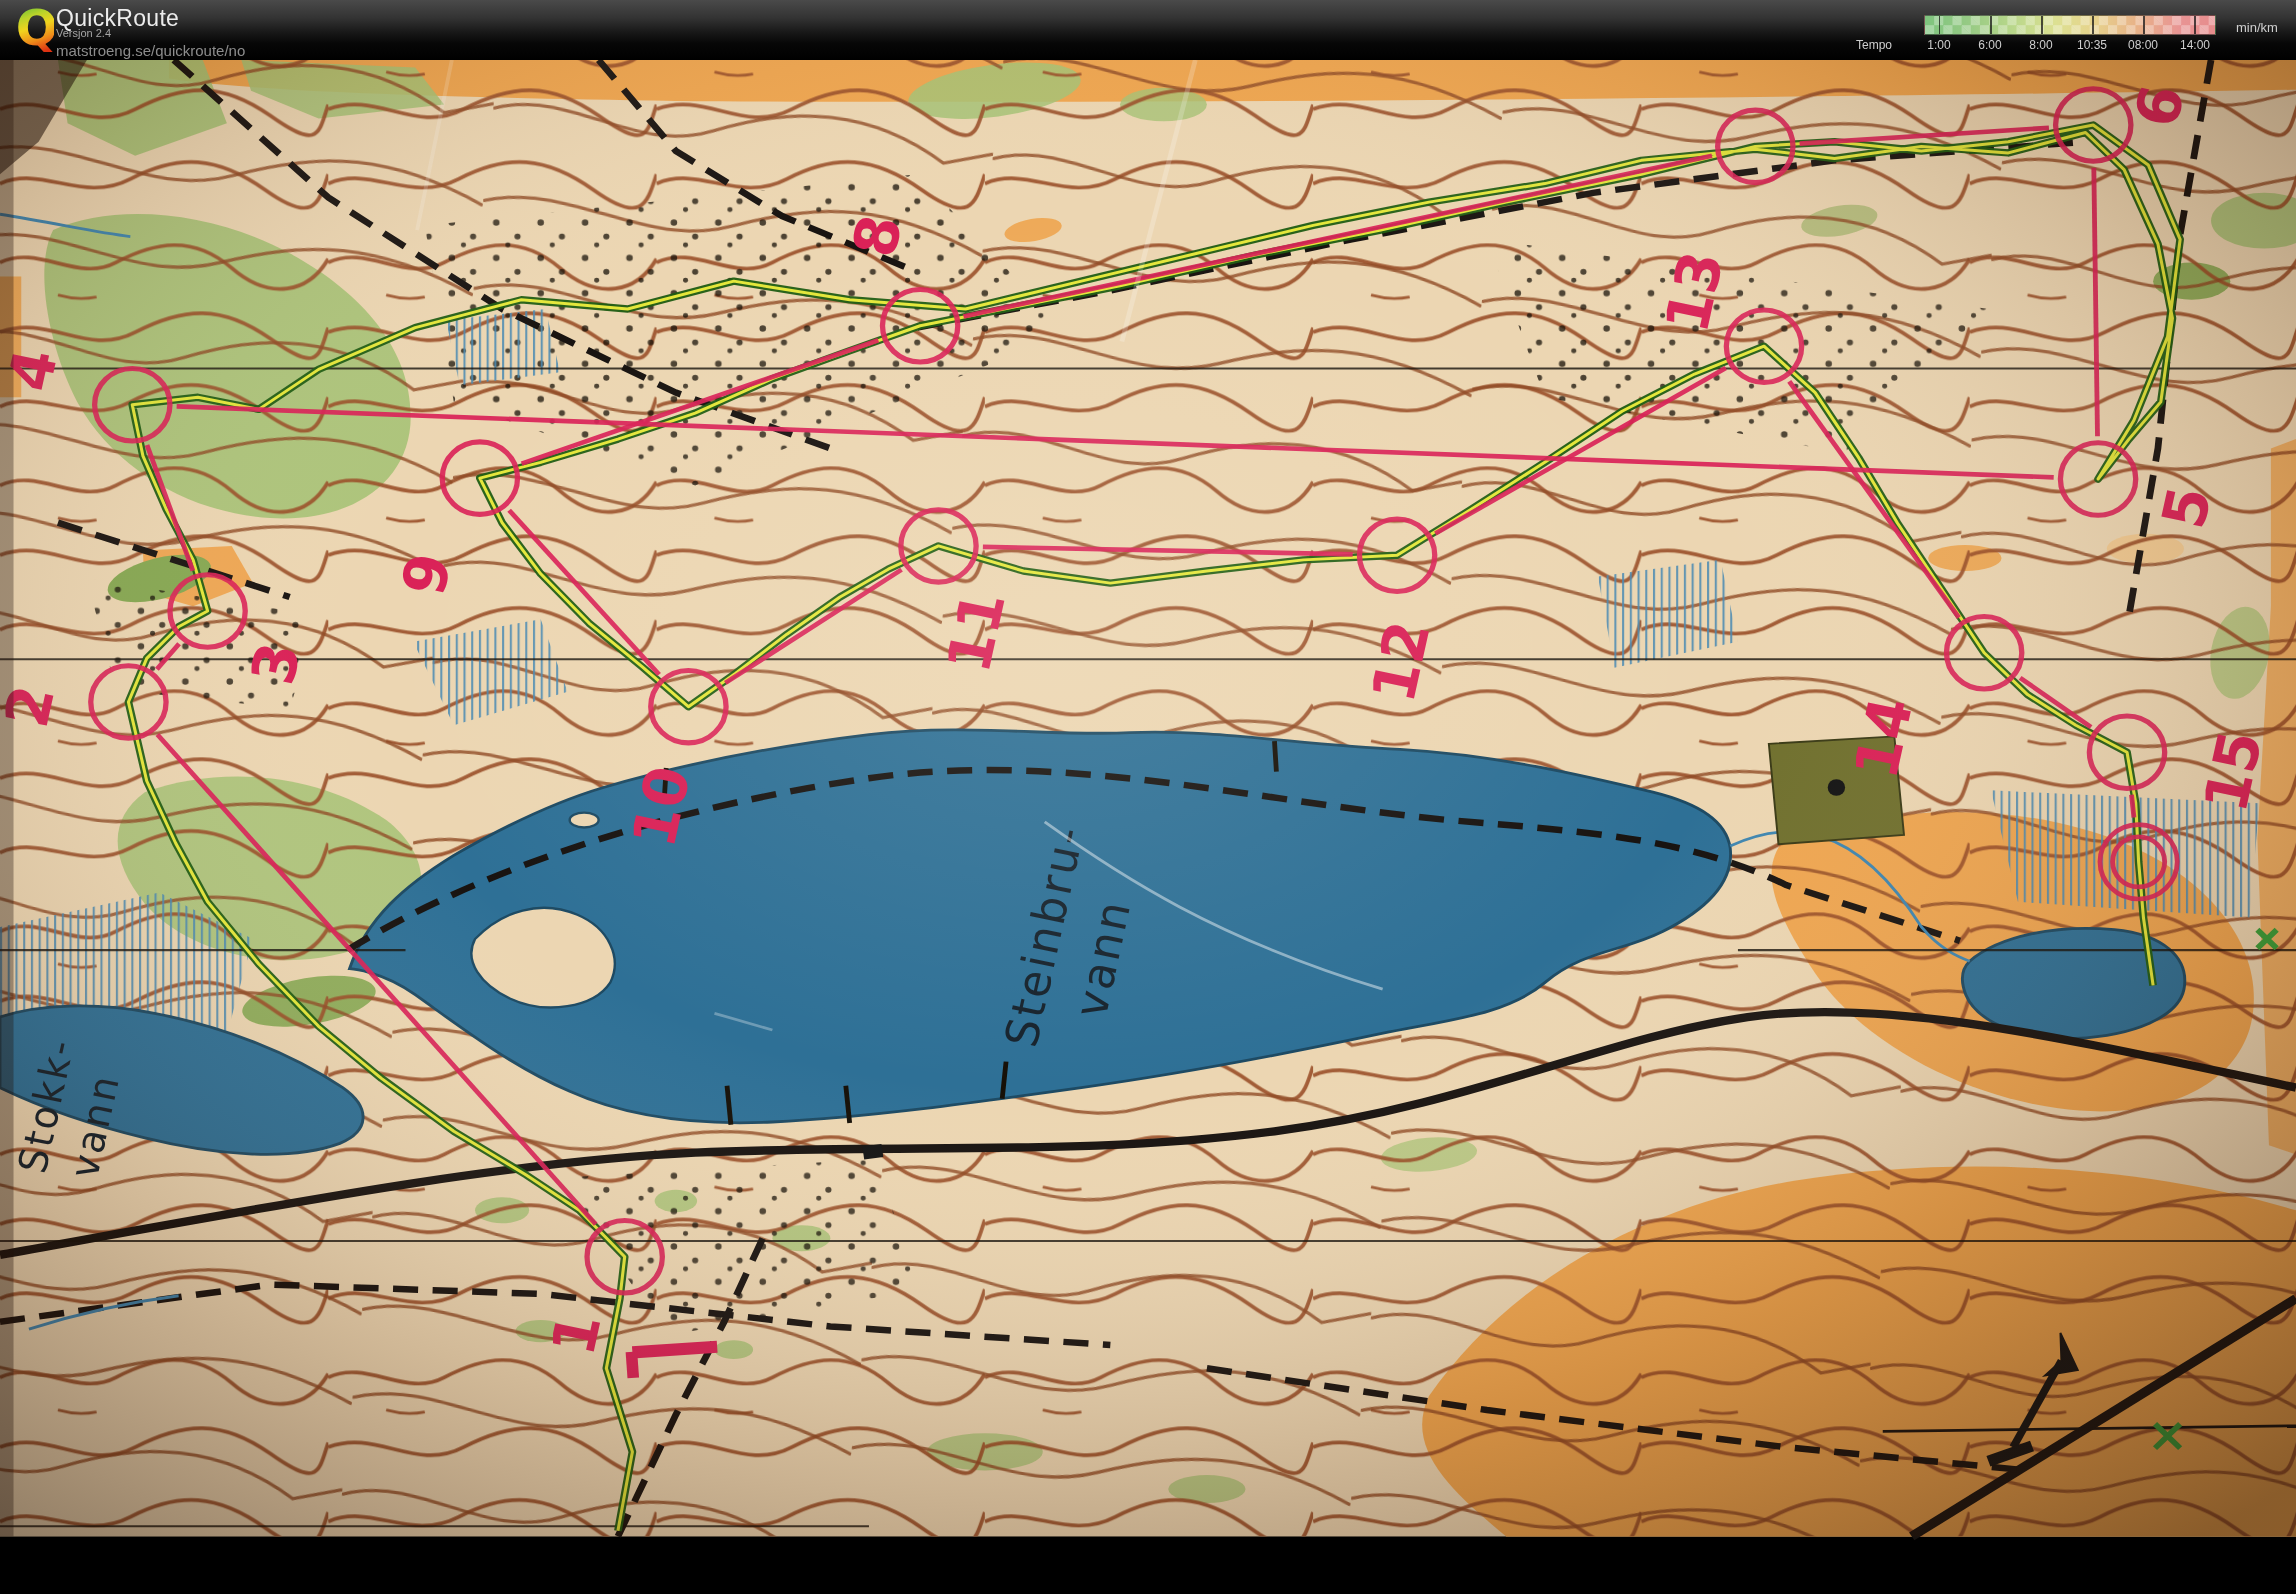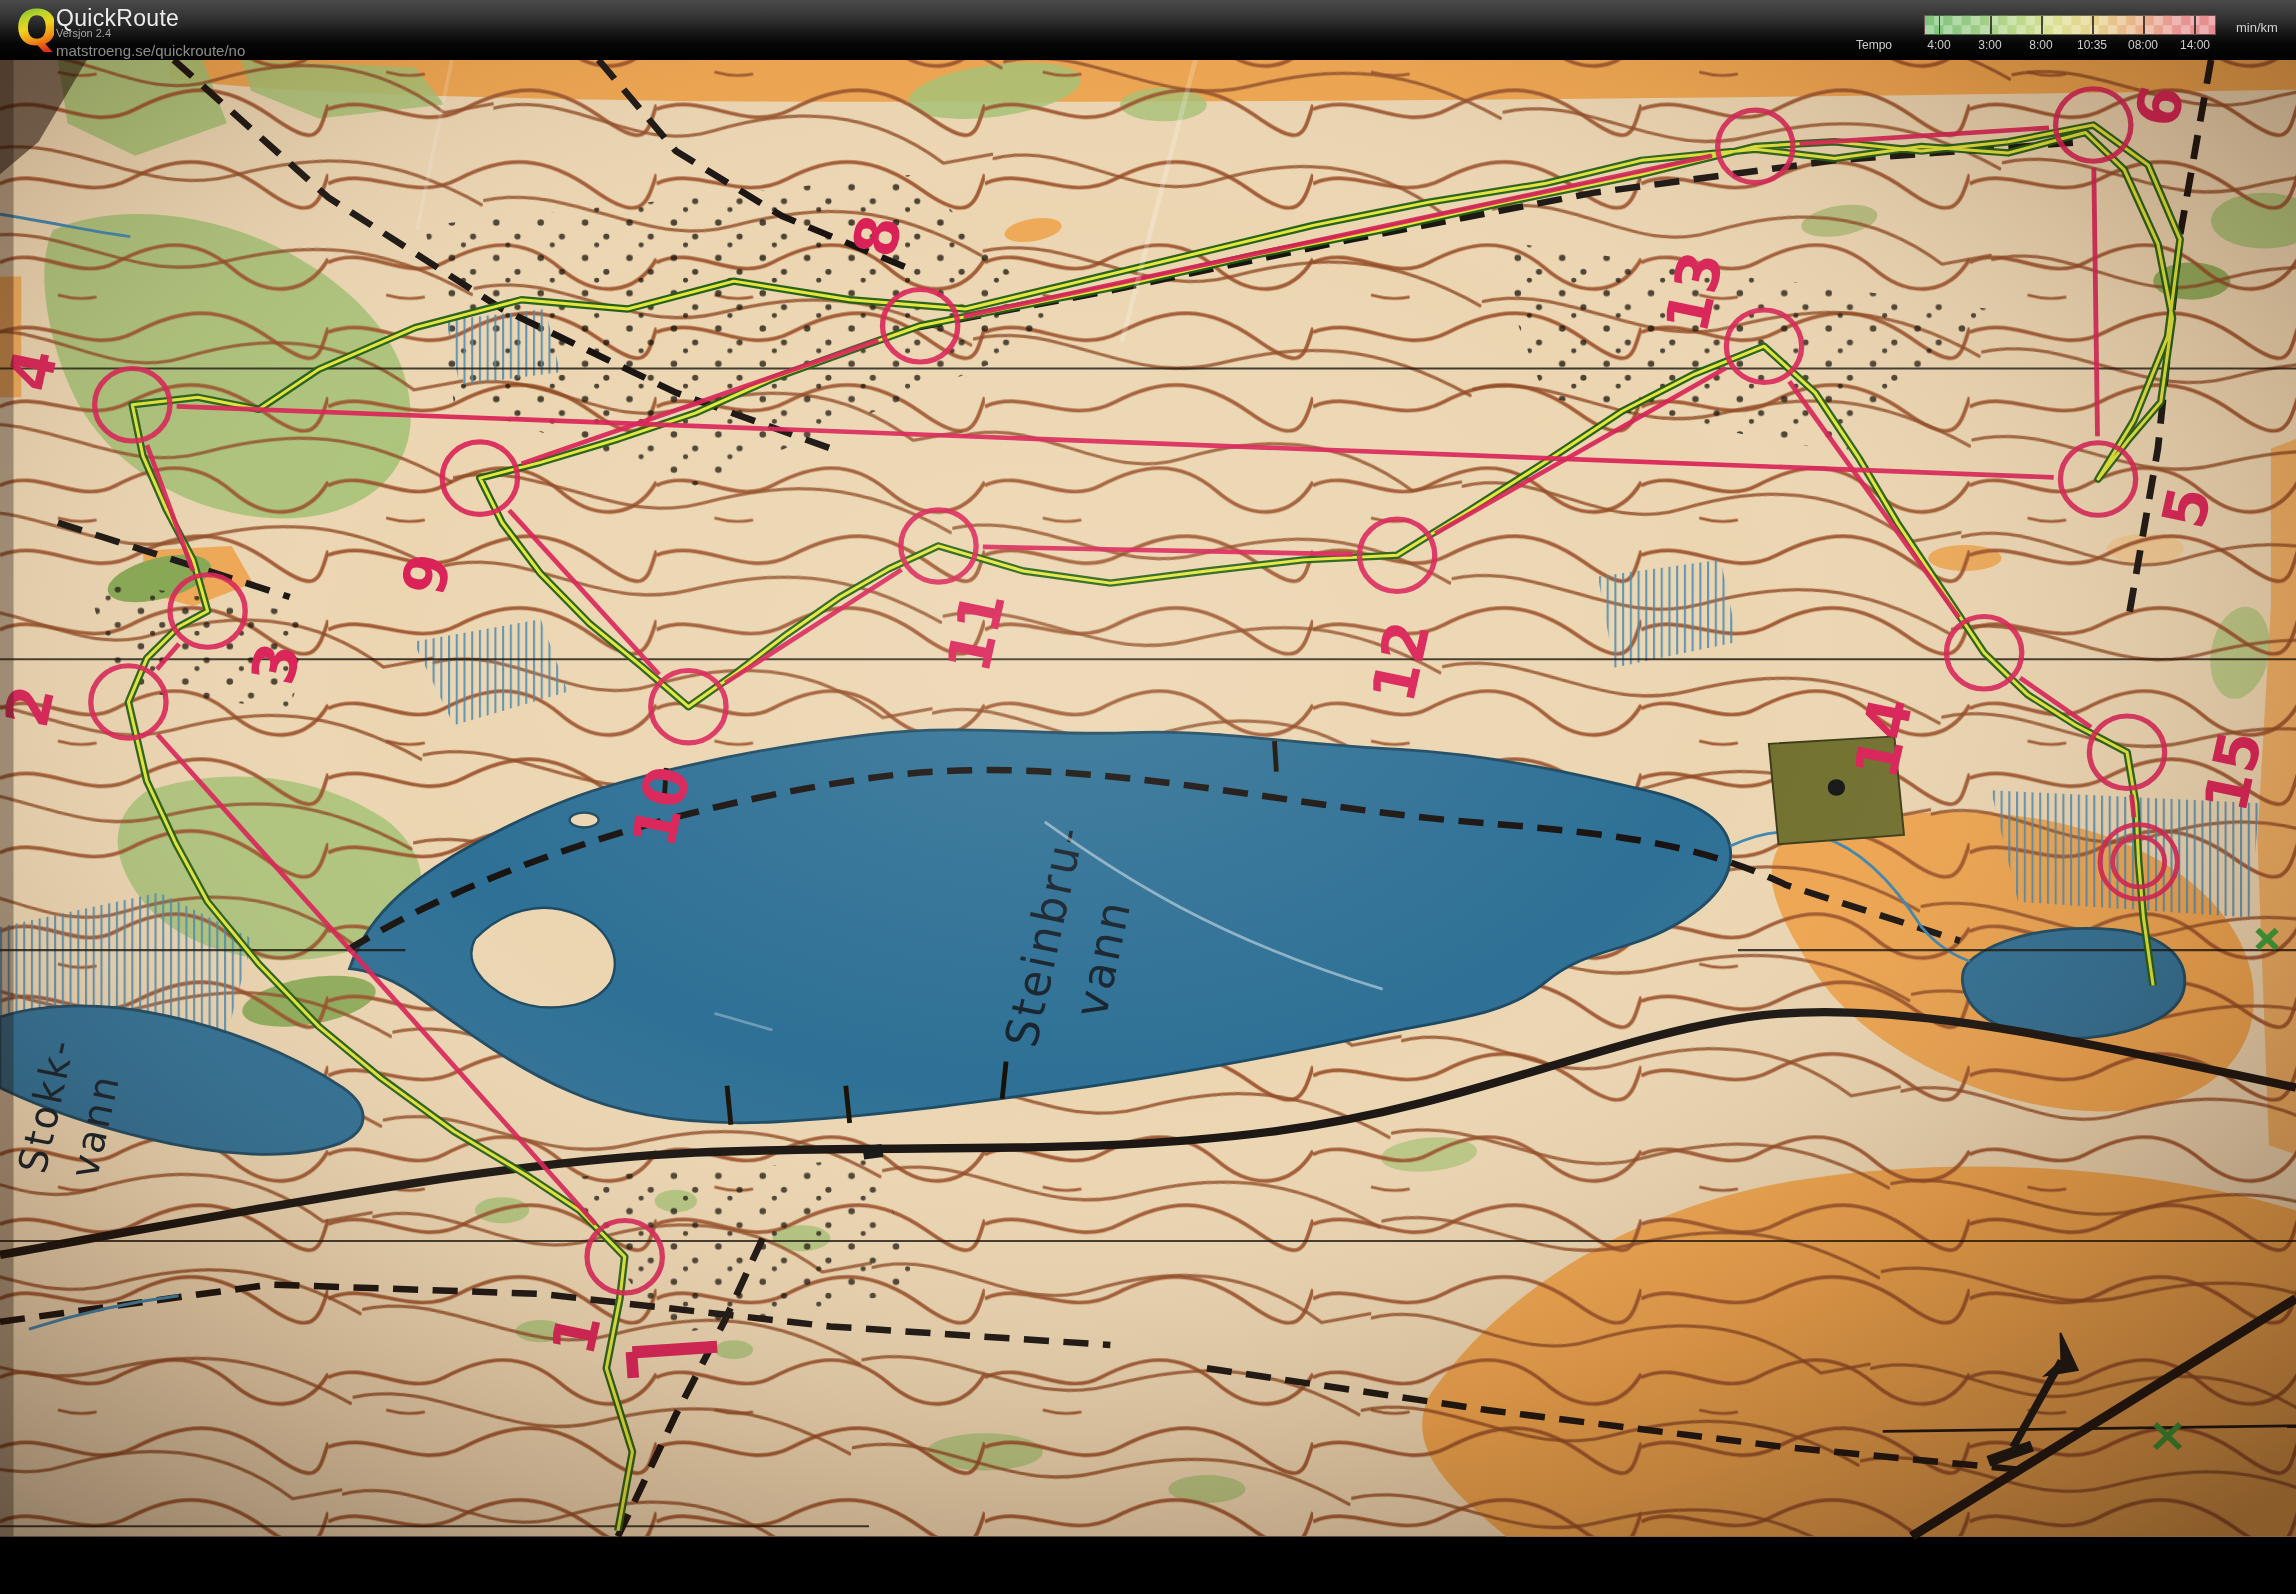--- a/index.html
+++ b/index.html
@@ -59,22 +59,22 @@
 
   <div class="tempo-label">Tempo</div>
   <div class="tempo-bar">
     <div class="tempo-tick" style="left:13.5px"></div>
     <div class="tempo-tick" style="left:65px"></div>
     <div class="tempo-tick" style="left:116px"></div>
     <div class="tempo-tick" style="left:167px"></div>
     <div class="tempo-tick" style="left:218px"></div>
     <div class="tempo-tick" style="left:269px"></div>
   </div>
-  <span class="tempo-tick-label" style="left:1939px">4:00</span>
-  <span class="tempo-tick-label" style="left:1990px">3:00</span>
+  <span class="tempo-tick-label" style="left:1939px">1:00</span>
+  <span class="tempo-tick-label" style="left:1990px">6:00</span>
   <span class="tempo-tick-label" style="left:2041px">8:00</span>
   <span class="tempo-tick-label" style="left:2092px">10:35</span>
   <span class="tempo-tick-label" style="left:2143px">08:00</span>
   <span class="tempo-tick-label" style="left:2195px">14:00</span>
   <div class="tempo-unit">min/km</div>
 </div>
 
 <div class="map-wrap">
 <svg width="2296" height="1534" viewBox="0 62 2378 1651" preserveAspectRatio="none">
   <defs>

